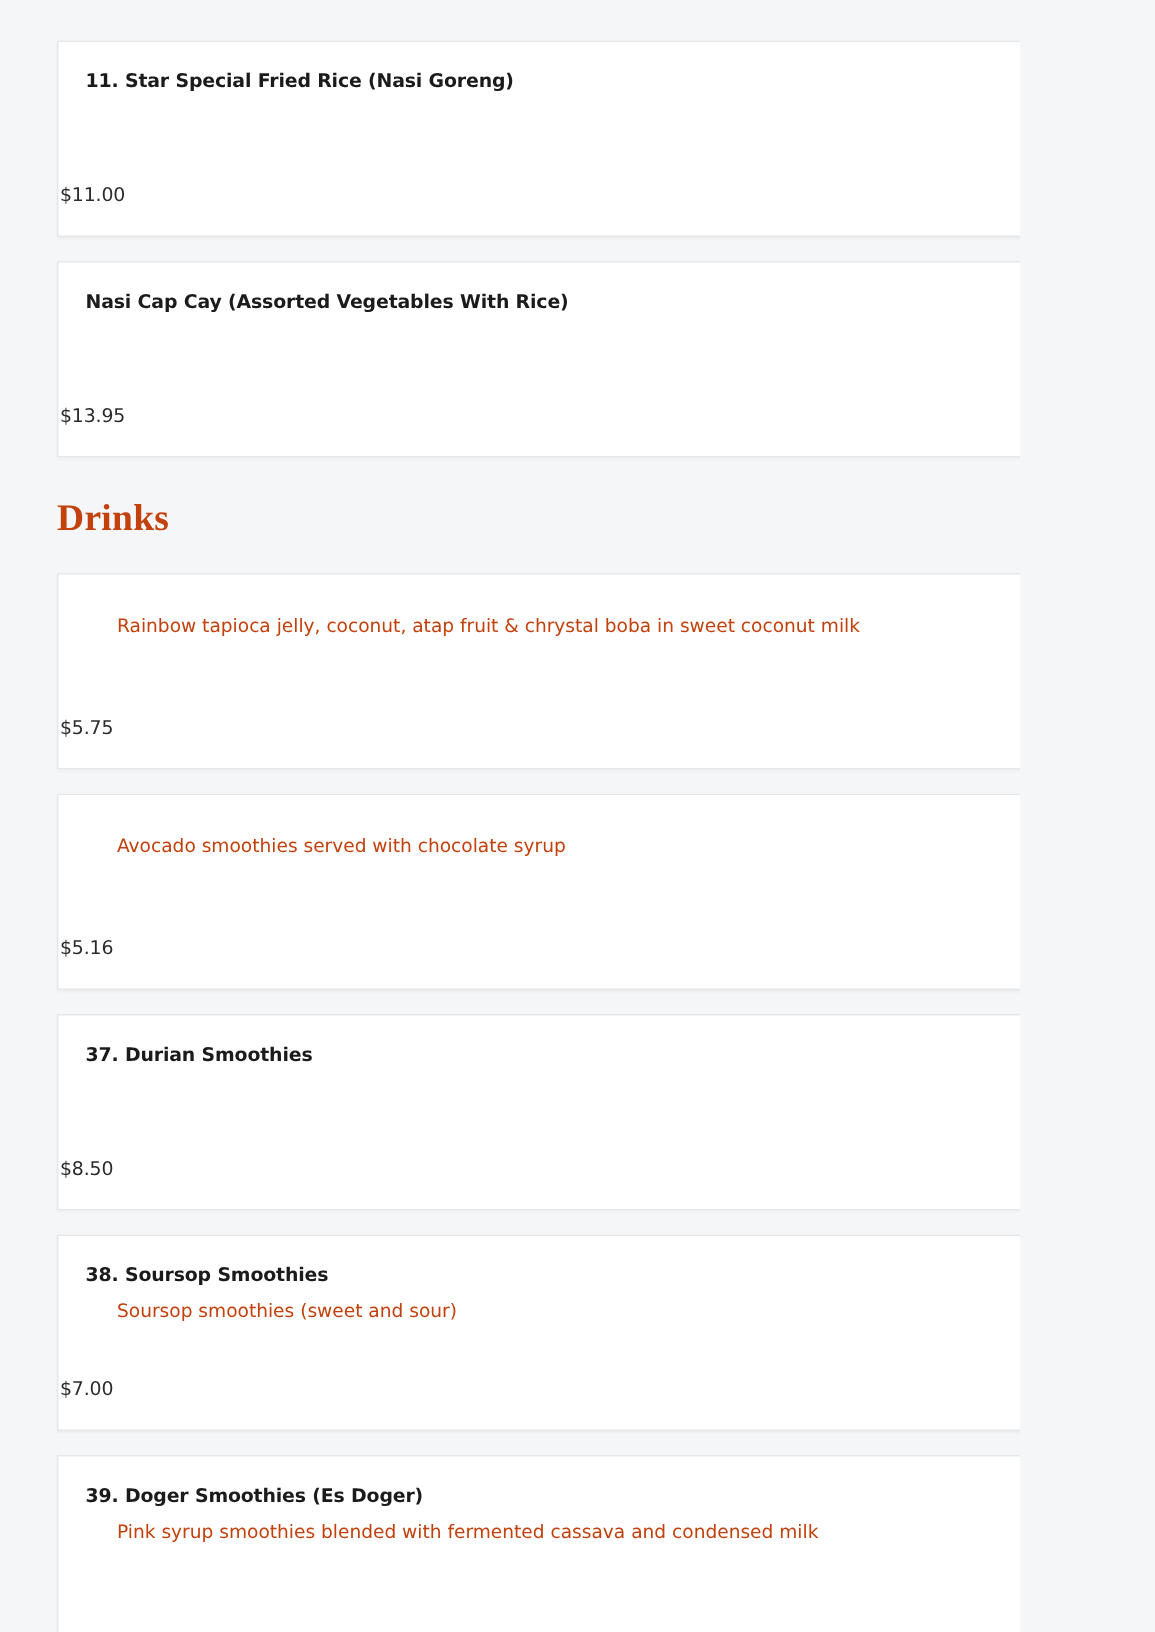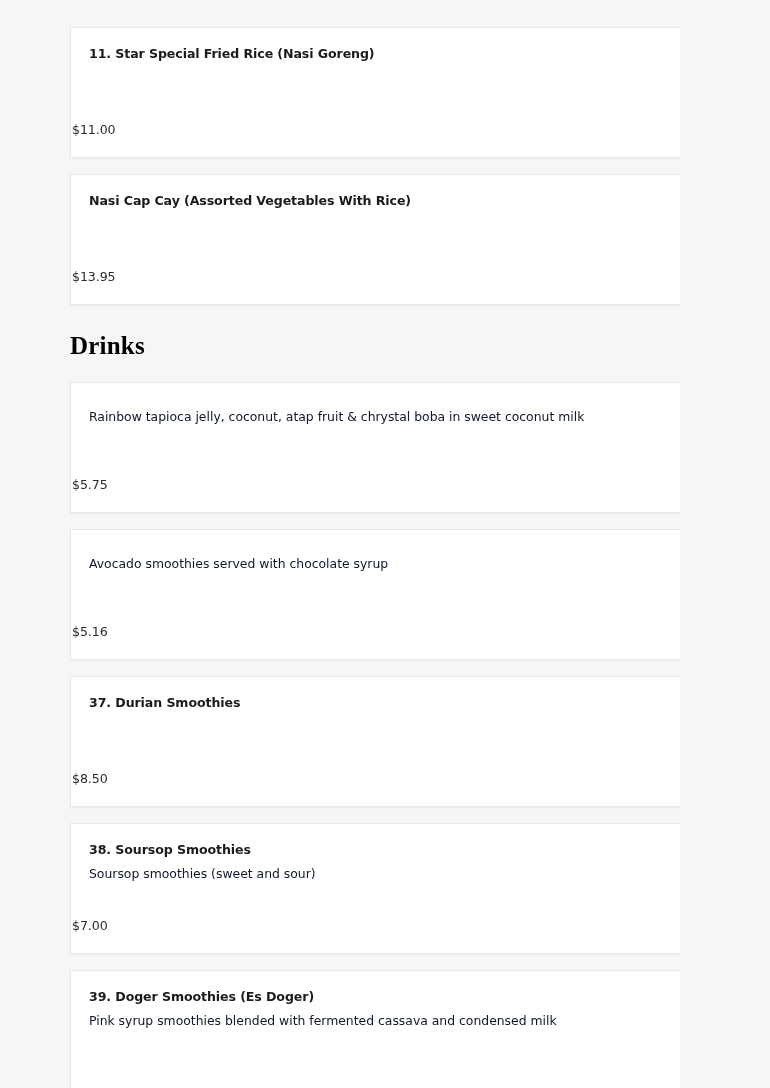--- a/index.html
+++ b/index.html
@@ -12,21 +12,21 @@
   body {
     background: #f5f6f7;
     font-family: "Liberation Sans", sans-serif;
     overflow: hidden;
   }
 
   .page {
     position: relative;
     width: 680px;
     height: 1088px;
-    padding: 0 70px;
+    padding: 0 38px;
     overflow: hidden;
   }
 
   
   .menu-card {
     position: relative;
     width: 646px;
     background: #ffffff;
     border: 1px solid #e6e7e9;
     box-shadow: 0 1px 2px rgba(0,0,0,0.045);
@@ -44,42 +44,43 @@
     color: #1b1b1b;
     letter-spacing: -0.1px;
     line-height: 1.25;
     white-space: nowrap;
   }
 
   .item-desc {
     font-family: "DejaVu Sans", sans-serif;
     font-size: 12.4px;
     font-weight: normal;
-    color: #0f172a;
+    color: #c2410c;
     line-height: 1.35;
     margin-top: 8px;
     white-space: nowrap;
+    margin-left: 21px;
   }
 
   .item-price {
     position: absolute;
     left: 1px;
     bottom: 20px;
     font-family: "DejaVu Sans", sans-serif;
     font-size: 12.6px;
     color: #2b2b2b;
     letter-spacing: -0.1px;
   }
 
   
   .section-heading {
     font-family: "Liberation Serif", "DejaVu Serif", serif;
     font-size: 25px;
     font-weight: bold;
-    color: #000000;
+    color: #c2410c;
     letter-spacing: 0.2px;
     margin: 27px 0 22px 0;
   }
 
   
   .first-card { margin-top: 27px; }
 
   
   .menu-card.clipped { margin-bottom: 0; }
 </style>

